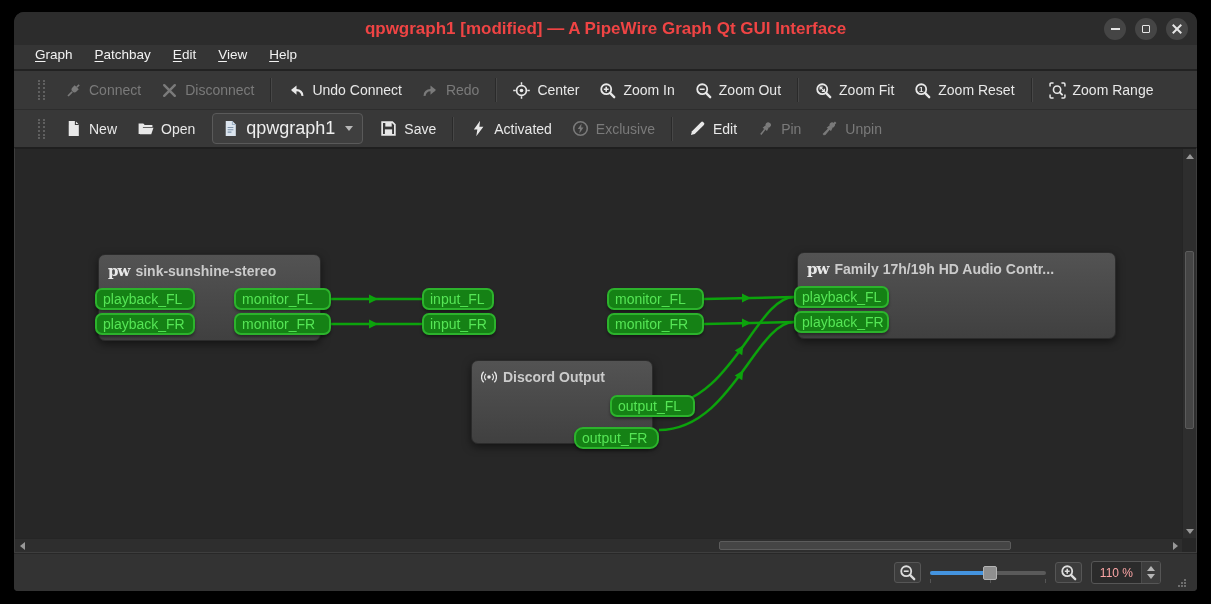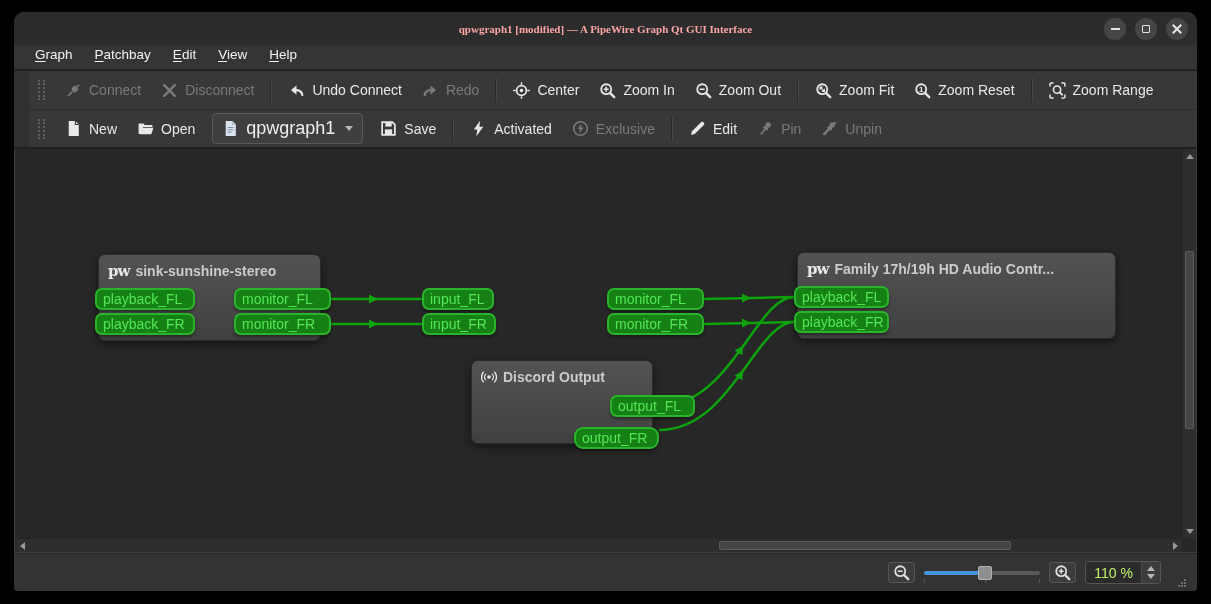--- a/index.html
+++ b/index.html
@@ -7,40 +7,40 @@
   body { position:relative; }
   u { text-decoration:underline; text-underline-offset:2px; }
 
   .window { position:absolute; left:14px; top:12px; width:1183px; height:579px;
             background:#313131; border-radius:10px 10px 4px 4px; overflow:hidden;
             display:flex; flex-direction:column; }
 
   
   .titlebar { height:33px; background:#2c2c2c; position:relative;
               display:flex; align-items:center; justify-content:center; flex:none; }
-  .title { color:#fca5a5; font-size:11px; font-weight:bold;font-family:Liberation Serif, serif; }
+  .title { color:#ef4444; font-size:17px; font-weight:bold; }
   .winbtns { position:absolute; right:9px; top:0; height:100%; display:flex; align-items:center; gap:9px; }
   .winbtn { width:22px; height:22px; border-radius:50%; background:#454545;
             display:flex; align-items:center; justify-content:center; }
   .glyph-min { width:9px; height:2px; background:#e6e6e6; }
   .glyph-max { width:8px; height:8px; border:1.5px solid #e6e6e6; border-radius:1px; }
   .glyph-close { position:relative; width:10px; height:10px; }
   .glyph-close:before,.glyph-close:after { content:""; position:absolute; left:4px; top:-1px;
             width:2px; height:12px; background:#e6e6e6; }
   .glyph-close:before { transform:rotate(45deg); }
   .glyph-close:after  { transform:rotate(-45deg); }
 
   
   .menubar { height:26px; background:#353535; display:flex; align-items:flex-start;
              padding-left:12px; gap:4px; flex:none; border-bottom:2px solid #222222; }
   .menu-item { color:#f2f2f2; font-size:13.5px; padding:2px 9px; }
 
   
   .toolbar { height:38px; background:#383838; display:flex; align-items:center;
-             padding:0 4px; flex:none;margin-left:16px; }
+             padding:0 20px; flex:none; }
   .toolbar.second { border-top:1px solid #2d2d2d; }
   .thandle { width:7px; height:20px; border-left:2px dotted #606060; border-right:2px dotted #606060;
              margin:0 10px 0 4px; flex:none; }
   .tbtn { display:flex; align-items:center; gap:7px; padding:6px 10px; color:#e8e8e8;
           font-size:14px; border-radius:4px; white-space:nowrap; }
   .tbtn.disabled { color:#7a7a7a; }
   .tbtn svg, .combo svg, .zbtn svg { width:17px; height:17px; flex:none; display:block; }
   .tsep { width:0; height:24px; border-left:1px solid #2a2a2a; border-right:1px solid #474747; margin:0 6px; }
   .combo { display:flex; align-items:center; gap:7px; padding:4px 9px; margin:0 7px;
            background:#3f3f3f; border:1px solid #5a5a5a; border-radius:4px;
@@ -89,21 +89,21 @@
   .zbtn { width:27px; height:21px; background:#3c3c3c; border:1px solid #565656; border-radius:3px;
           display:flex; align-items:center; justify-content:center; color:#dddddd; }
   .slider { position:relative; width:116px; height:20px; }
   .slider .track { position:absolute; left:0; right:0; top:8px; height:4px; background:#5a5a5a; border-radius:2px; }
   .slider .fill  { position:absolute; left:0; width:52%; top:8px; height:4px; background:#4494e0; border-radius:2px; }
   .slider .tick  { position:absolute; top:16px; width:1px; height:4px; background:#555; }
   .slider .handle{ position:absolute; left:calc(52% - 7px); top:3px; width:14px; height:14px;
                    background:#8f8f8f; border:1px solid #b3b3b3; border-radius:2px; }
   .spinbox { display:flex; align-items:center; height:23px; background:#2b2b2b;
              border:1px solid #565656; border-radius:3px; overflow:hidden; }
-  .spin-value { color:#bef264; font-size:14px; padding:0 8px; }
+  .spin-value { color:#fca5a5; font-size:12px; padding:0 8px; }
   .spin-arrows { display:flex; flex-direction:column; justify-content:center; gap:3px;
                  padding:0 5px; background:#3c3c3c; height:100%; border-left:1px solid #4a4a4a; }
   .spin-up { width:0; height:0; border-left:4px solid transparent; border-right:4px solid transparent; border-bottom:5px solid #b5b5b5; }
   .spin-dn { width:0; height:0; border-left:4px solid transparent; border-right:4px solid transparent; border-top:5px solid #b5b5b5; }
   .grip { margin-left:4px; align-self:flex-end; padding-bottom:3px; }
 </style>
 </head>
 <body>
 
 <div class="window">

